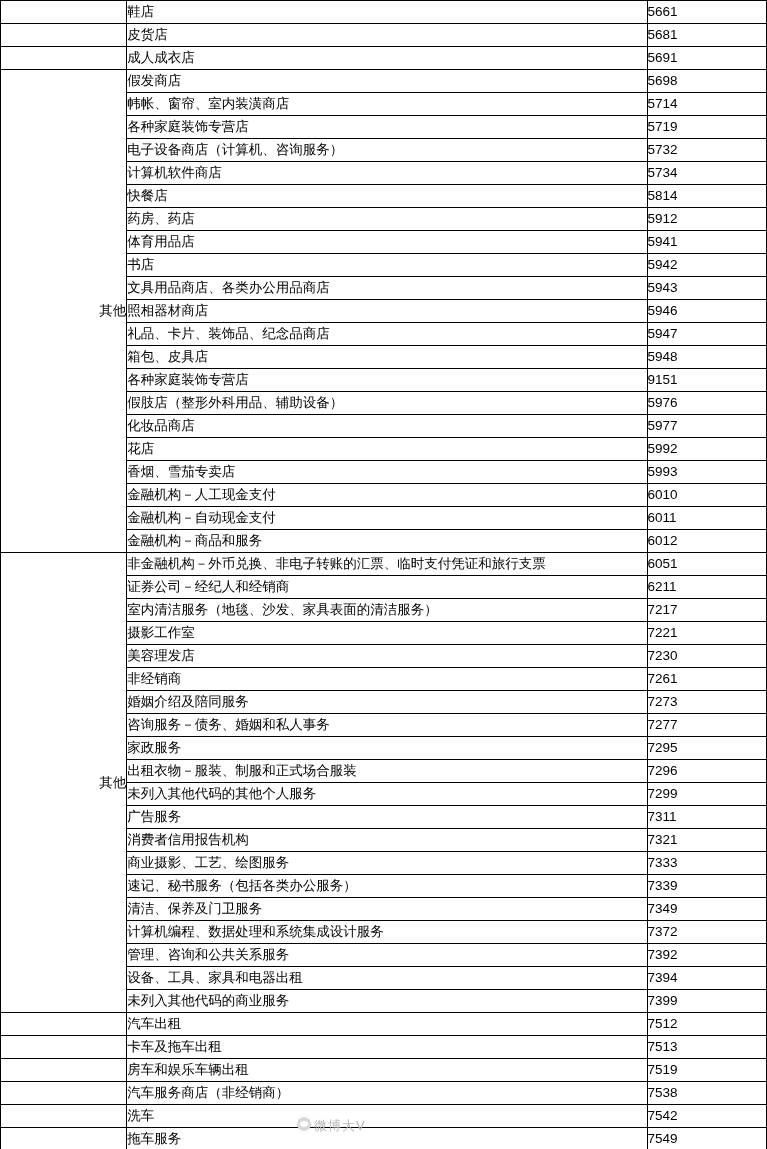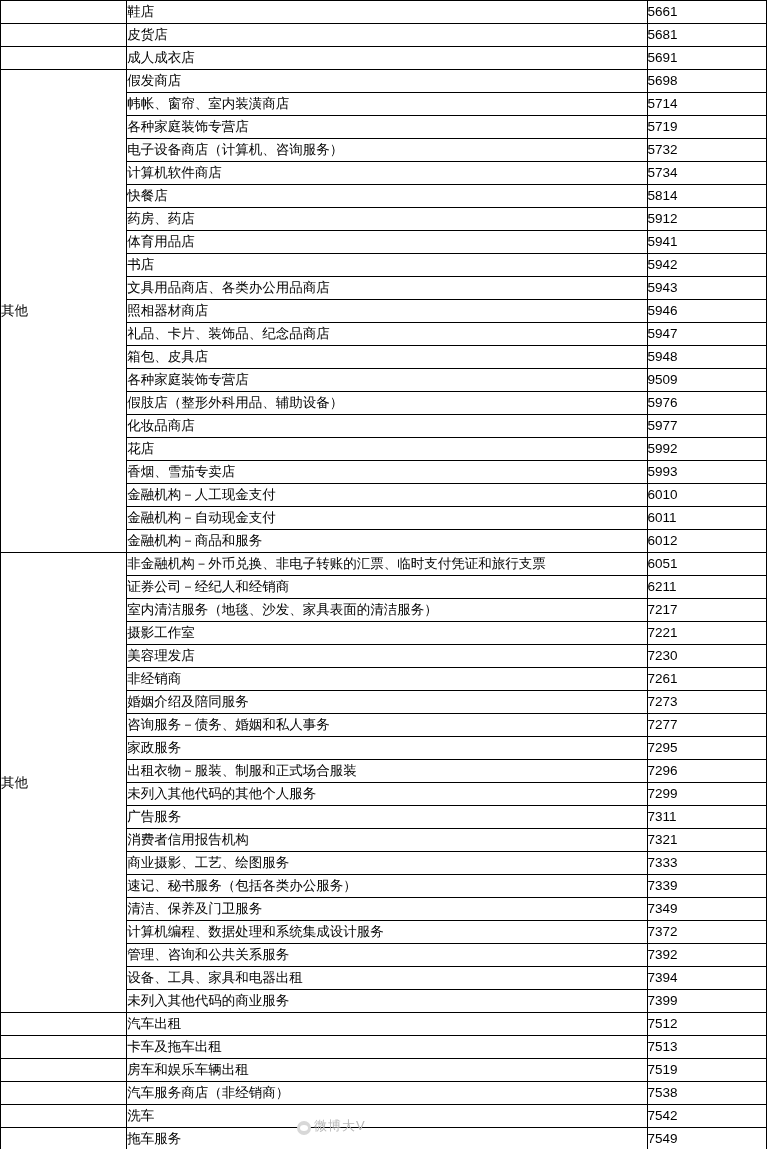--- a/index.html
+++ b/index.html
@@ -24,21 +24,21 @@
     border: 1px solid #000000;
     font-size: 13.5px;
     line-height: 1;
     height: 23px;
     padding: 0 0 0 0;
     vertical-align: middle;
     box-sizing: border-box;
   }
   td.cat-cell {
     width: 110px;
-    text-align: left;
+    text-align: right;
     font-size: 13.5px;
     border-left: none;
   }
   td.cat-blank {
     width: 110px;
     border-left: none;
     border-top: none;
     border-bottom: none;
   }
   td.name-cell {
@@ -58,21 +58,21 @@
   tr.first-row td { border-top: 1px solid #000000; }
 
   .watermark {
     position: absolute;
     left: 297px;
     top: 1117px;
     font-size: 13px;
     color: #b9b9b9;
     letter-spacing: 1px;
     display: flex;
-    align-items: flex-end;
+    align-items: flex-start;
     gap: 3px;
     pointer-events: none;
   }
   .watermark .wb-logo {
     display: inline-block;
     width: 14px;
     height: 14px;
     border-radius: 50%;
     background: #d8d8d8;
     position: relative;
@@ -156,21 +156,21 @@
       <tr>
         <td class="name-cell">礼品、卡片、装饰品、纪念品商店</td>
         <td class="code-cell">5947</td>
       </tr>
       <tr>
         <td class="name-cell">箱包、皮具店</td>
         <td class="code-cell">5948</td>
       </tr>
       <tr>
         <td class="name-cell">各种家庭装饰专营店</td>
-        <td class="code-cell">9509</td>
+        <td class="code-cell">9151</td>
       </tr>
       <tr>
         <td class="name-cell">假肢店（整形外科用品、辅助设备）</td>
         <td class="code-cell">5976</td>
       </tr>
       <tr>
         <td class="name-cell">化妆品商店</td>
         <td class="code-cell">5977</td>
       </tr>
       <tr>

